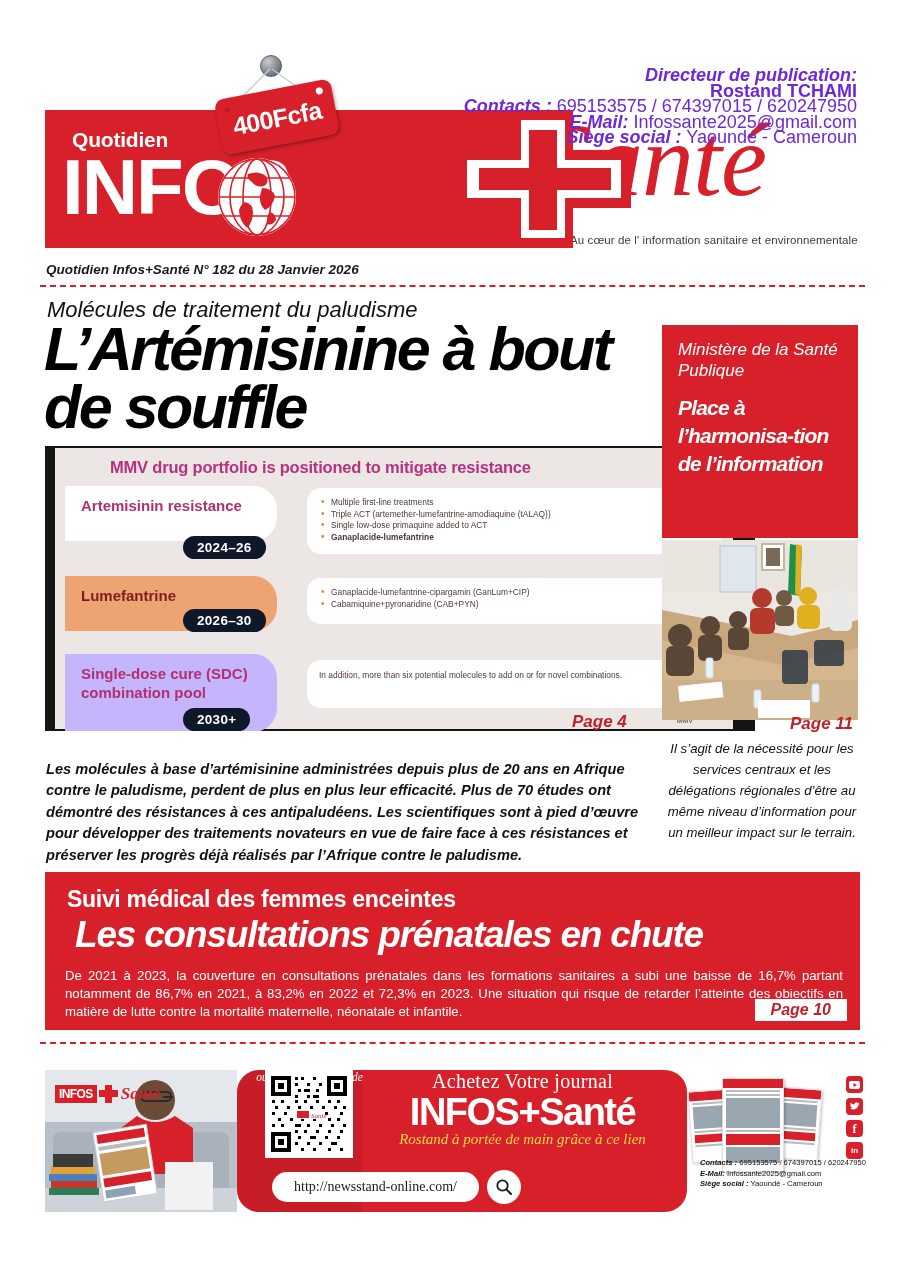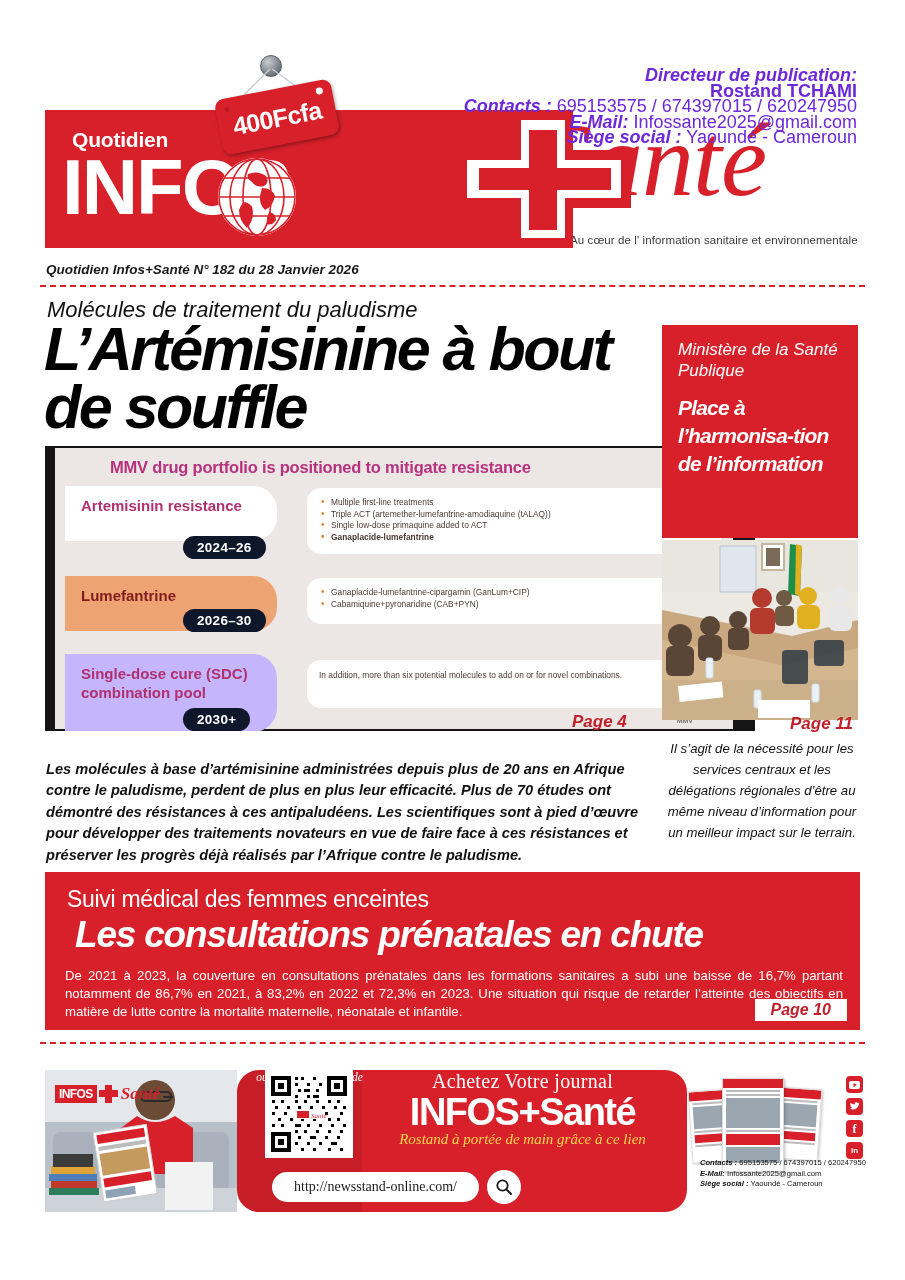--- a/index.html
+++ b/index.html
@@ -192,21 +192,21 @@
     font-size: 13.2px; line-height: 21px; font-style: italic; color: #111; text-align: center;
   }
 
   
   .banner {
     position: absolute; left: 45px; top: 872px;
     width: 815px; height: 158px; background: #d8202a;
   }
   .banner-kicker {
     position: absolute; left: 22px; top: 14px;
-    color: #fff; font-size: 23px; font-weight: normal; letter-spacing: -.3px;
+    color: #fff; font-size: 23px; font-weight: bold; letter-spacing: -.3px;
   }
   .banner-title {
     position: absolute; left: 30px; top: 42px;
     color: #fff; font-size: 37px; font-weight: bold; font-style: italic;
     letter-spacing: -1.2px;
   }
   .banner-body {
     position: absolute; left: 20px; top: 95px; width: 778px;
     color: #fff; font-size: 13.2px; line-height: 18px; text-align: justify;
   }

